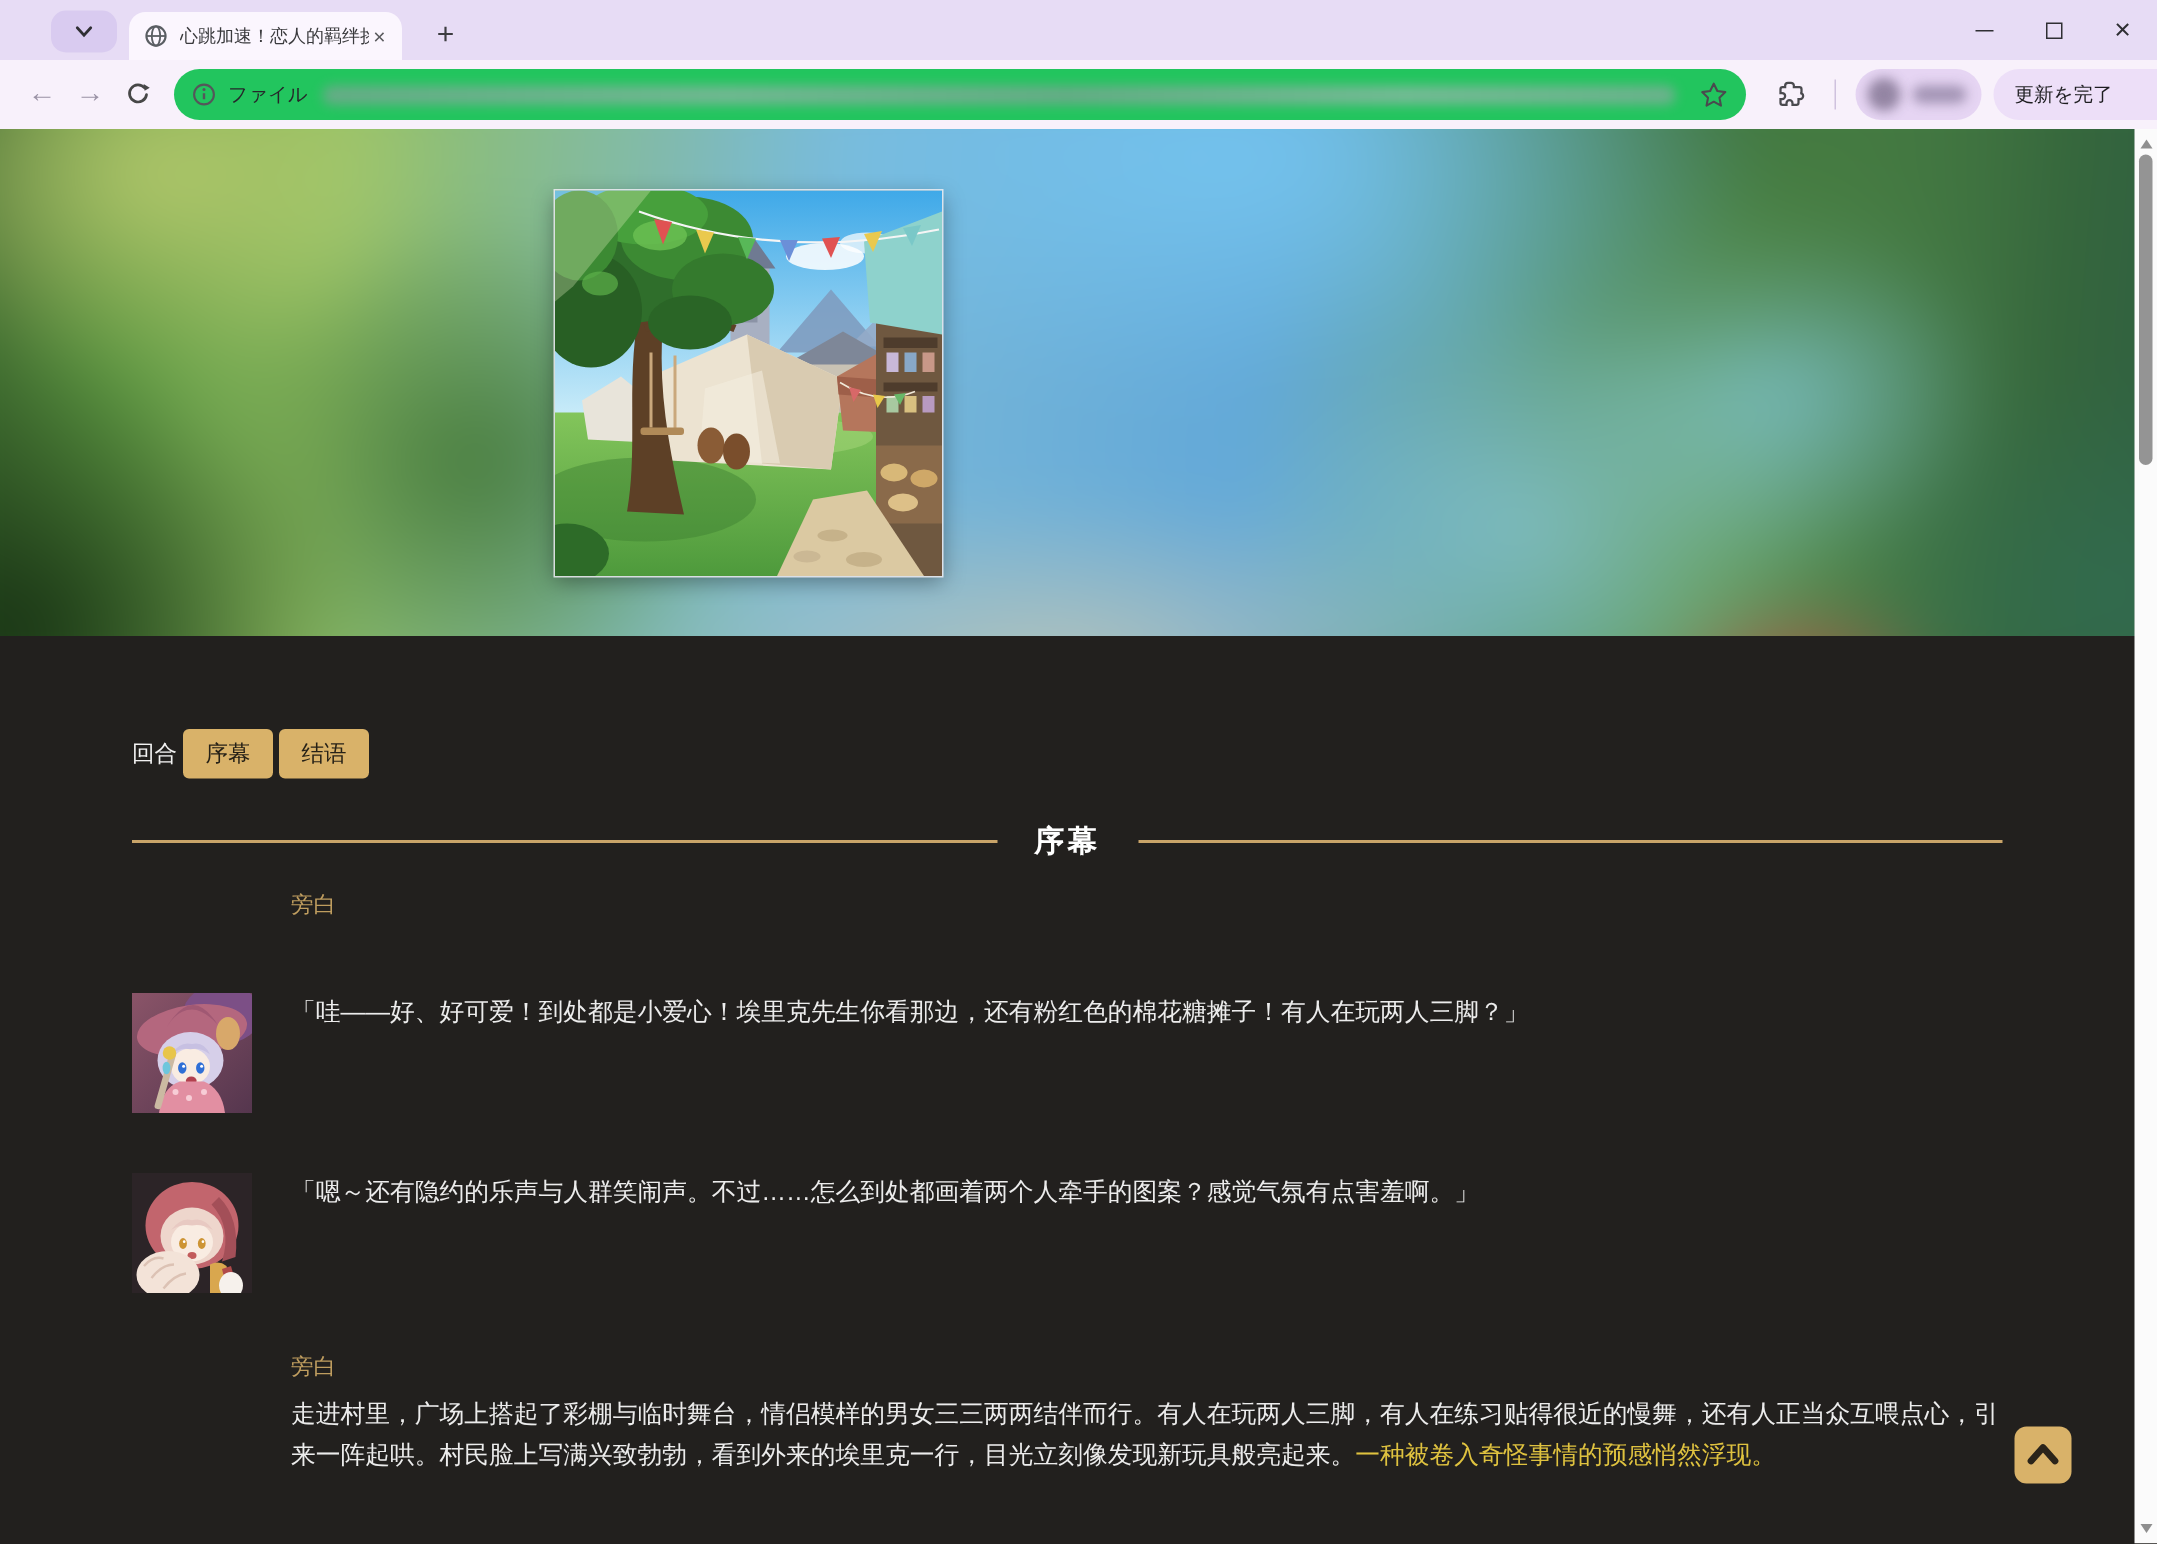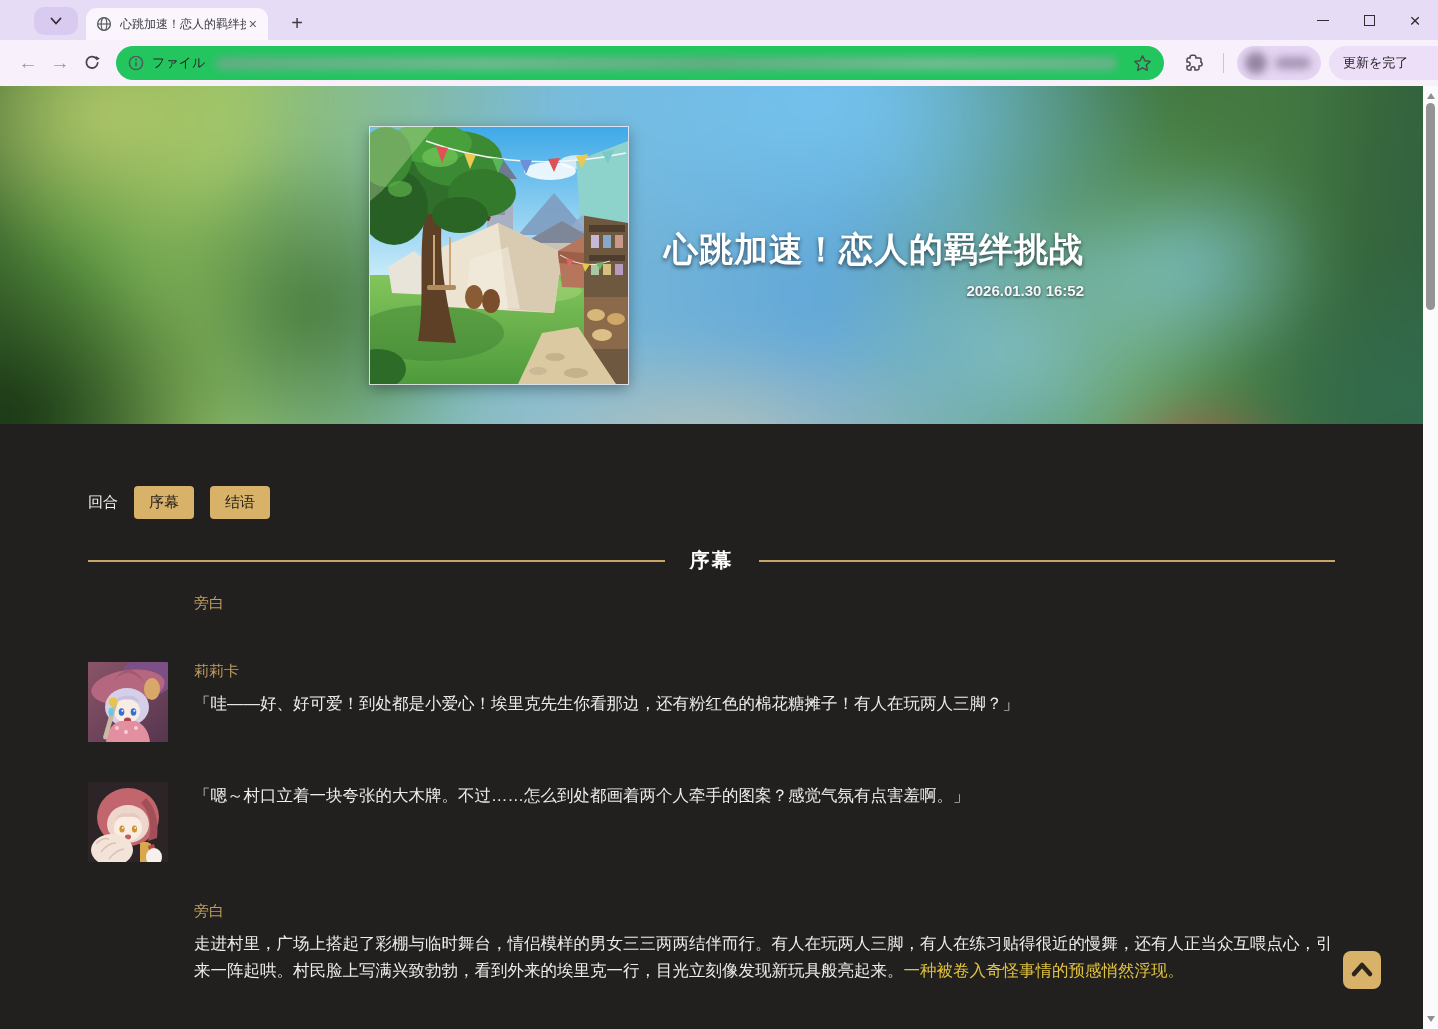--- a/index.html
+++ b/index.html
@@ -68,21 +68,21 @@
   .hero-image svg { display:block; width:100%; height:100%; }
   .hero-caption { position:absolute; left:664px; top:141px; }
   .hero-title { font-size:34px; font-weight:bold; color:#ffffff; letter-spacing:1px;
                 text-shadow:0 2px 4px rgba(0,0,0,.6); }
   .hero-date { margin-top:9px; text-align:right; font-size:15px; font-weight:bold; color:#f6f6f6;
                text-shadow:0 1px 3px rgba(0,0,0,.65); }
 
   
   .content { position:absolute; top:424px; left:0; width:1423px; height:605px; background:#22201e;
              padding:0 88px; overflow:hidden; }
-  .nav-row { margin-top:62px; display:flex; align-items:center; gap:16px; }
+  .nav-row { margin-top:62px; display:flex; align-items:center; gap:4px; }
   .round-label { color:#f2f2f2; font-size:15px; }
   .phase-btn { background:#d9b269; color:#262117; font-size:15px; padding:7px 15px; border-radius:4px;
                border:none; cursor:pointer; font-family:inherit; }
   .section-head { margin-top:28px; display:flex; align-items:center; gap:25px; }
   .rule { flex:1; height:2px; background:#c9a469; }
   .section-title { color:#ffffff; font-size:20px; font-weight:bold; letter-spacing:2px; }
 
   .log { margin-top:20px; }
   .log-entry { display:flex; margin-bottom:40px; }
   .avatar, .avatar-spacer { flex:none; width:80px; margin-right:26px; }
@@ -257,24 +257,20 @@
       <polygon points="150,33 162,33 156,47" fill="#6b8fd8"></polygon>
       <polygon points="178,32 190,31 184,45" fill="#e05252"></polygon>
       <polygon points="206,29 218,27 212,41" fill="#eac94e"></polygon>
       <polygon points="232,25 244,23 238,37" fill="#7ac8c8"></polygon>
       <path d="M190 128 Q215 144 240 134" stroke="#f0e8d8" stroke-width="1" fill="none"></path>
       <polygon points="196,131 204,133 199,141" fill="#d86868"></polygon>
       <polygon points="212,136 220,137 215,145" fill="#e8c84a"></polygon>
       <polygon points="226,136 234,135 230,143" fill="#68b868"></polygon>
     </svg>
   </div>
-  <div class="hero-caption">
-    <div class="hero-title">心跳加速！恋人的羁绊挑战</div>
-    <div class="hero-date">2026.01.30 16:52</div>
-  </div>
 </div>
 
 <div class="content">
   <div class="nav-row">
     <span class="round-label">回合</span>
     <button class="phase-btn">序幕</button>
     <button class="phase-btn">结语</button>
   </div>
   <div class="section-head">
     <span class="rule"></span>
@@ -313,21 +309,20 @@
     <path d="M18 80 Q20 63 32 59 L48 59 Q60 64 62 80 Z" fill="#e28fa2"></path>
     <circle cx="29" cy="66" r="2" fill="#f7cdd6"></circle>
             <circle cx="38" cy="70" r="2" fill="#f7cdd6"></circle>
             <circle cx="48" cy="66" r="2" fill="#f7cdd6"></circle>
     <rect x="20" y="38" width="4.5" height="40" rx="2" transform="rotate(16 22 58)" fill="#cbb9a2"></rect>
     <circle cx="25" cy="40" r="4.5" fill="#e8c54a"></circle>
     <ellipse cx="23" cy="50" rx="2.6" ry="4.2" fill="#6ec6dc"></ellipse>
   </svg>
 </div>
         <div class="entry-body">
-          <div class="speaker-name">莉莉卡</div>
           <div class="entry-text"><span>「哇——好、好可爱！到处都是小爱心！埃里克先生你看那边，还有粉红色的棉花糖摊子！有人在玩两人三脚？」</span></div>
         </div>
       </div>
       <div class="log-entry">
         <div class="avatar">
   <svg viewBox="0 0 80 80">
     <rect width="80" height="80" fill="#2c2427"></rect>
     <ellipse cx="40" cy="35" rx="31" ry="29" fill="#c2656d"></ellipse>
     <path d="M58 16 Q72 30 69 56 L60 59 Q67 36 53 21Z" fill="#a34f58"></path>
     <ellipse cx="40" cy="42" rx="21" ry="19" fill="#eed6cc"></ellipse>
@@ -339,21 +334,21 @@
             <circle cx="47.3" cy="45.8" r=".9" fill="#fff"></circle>
     <ellipse cx="40" cy="55" rx="3" ry="2.4" fill="#c25b5b"></ellipse>
     <path d="M52 80 V61 Q58 58 63 62 L67 80Z" fill="#d9a74e"></path>
     <path d="M60 64 L64 80 H71 L66 62Z" fill="#b04a4a"></path>
     <ellipse cx="66" cy="75" rx="8" ry="9" fill="#f6f1ec"></ellipse>
     <ellipse cx="24" cy="68" rx="21" ry="16" fill="#f3e3d8"></ellipse>
     <path d="M8 62 Q14 55 21 57 M13 70 Q20 61 28 61 M21 77 Q28 68 36 67" stroke="#dcc2b4" stroke-width="1.6" fill="none"></path>
   </svg>
 </div>
         <div class="entry-body">
-          <div class="entry-text"><span>「嗯～村口立着一块夸张的大木牌。不过……怎么到处都画着两个人牵手的图案？感觉气氛有点害羞啊。」</span></div>
+          <div class="entry-text"><span>「嗯～还有隐约的乐声与人群笑闹声。不过……怎么到处都画着两个人牵手的图案？感觉气氛有点害羞啊。」</span></div>
         </div>
       </div>
       <div class="log-entry">
         <div class="avatar-spacer"></div>
         <div class="entry-body">
           <div class="speaker-name">旁白</div>
           <div class="entry-text"><span>走进村里，广场上搭起了彩棚与临时舞台，情侣模样的男女三三两两结伴而行。有人在玩两人三脚，有人在练习贴得很近的慢舞，还有人正当众互喂点心，引来一阵起哄。村民脸上写满兴致勃勃，看到外来的埃里克一行，目光立刻像发现新玩具般亮起来。</span><span style="color: rgb(223, 194, 63);">一种被卷入奇怪事情的预感悄然浮现。</span></div>
         </div>
       </div>
     </div>

